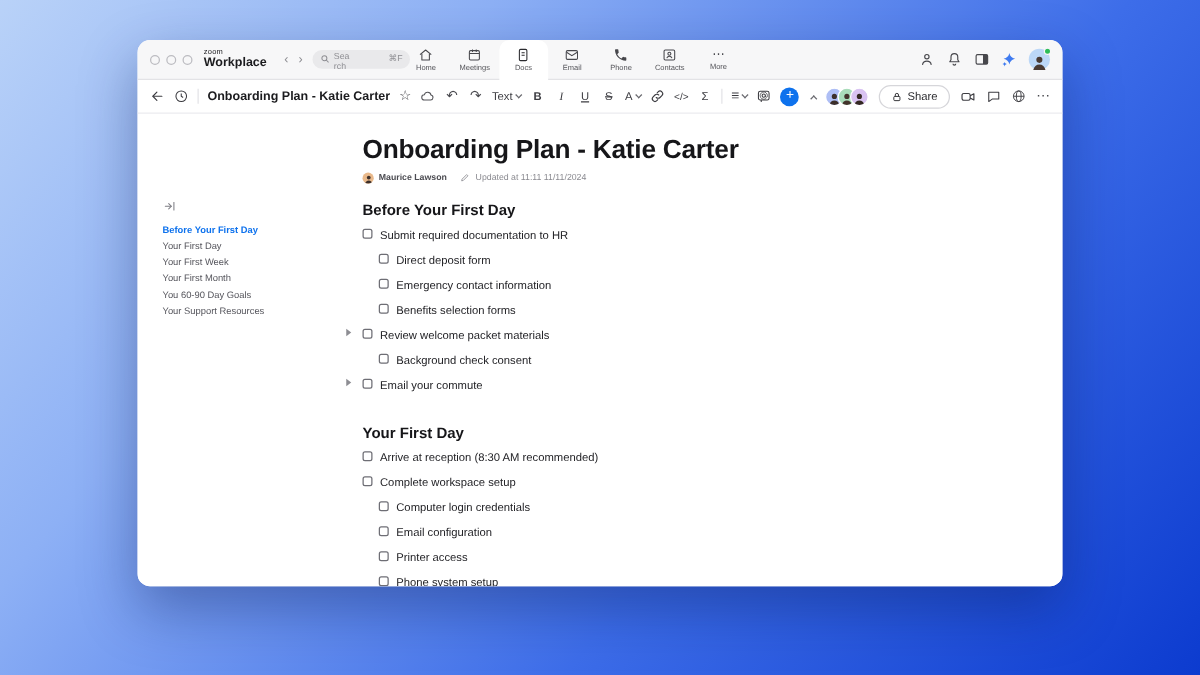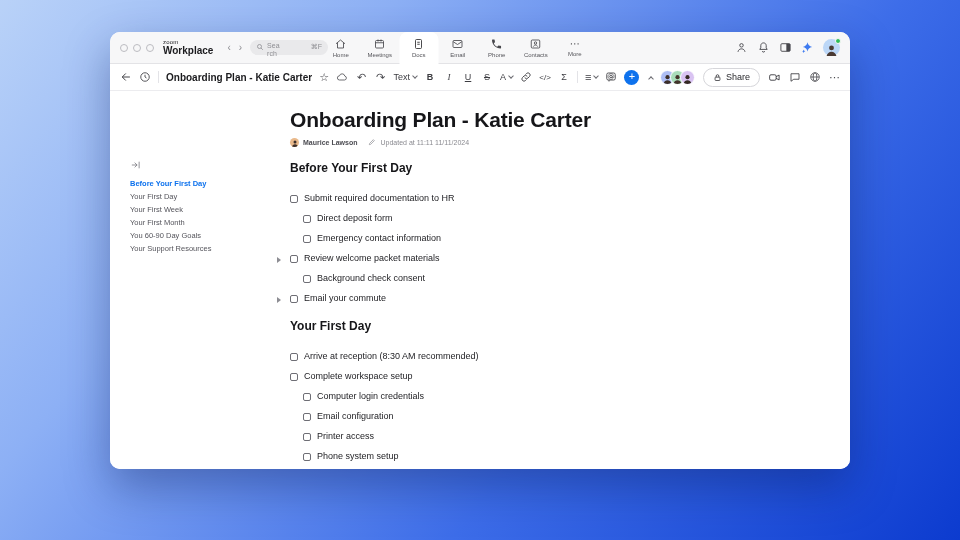--- a/index.html
+++ b/index.html
@@ -74,21 +74,21 @@
   .outline-collapse { color:#7d7d84; margin-bottom:7px; margin-left:1px; }
   .outline-item { height:13px; display:flex; align-items:center; font-size:7.5px; color:#55555c; cursor:default; }
   .outline-item.active { color:#0E72ED; font-weight:bold; }
   .doc { position:absolute; left:180px; top:17px; width:445px; }
   .doc-h1 { font-size:21px; font-weight:bold; color:#161619; letter-spacing:-.2px; line-height:23px; margin-bottom:6px; }
   .authorrow { display:flex; align-items:center; gap:4px; font-size:7px; color:#8a8a90; height:10px; margin-bottom:14px; }
   .author-avatar { width:9px; height:9px; border-radius:50%; background:#e9b98b; overflow:hidden; display:flex; align-items:flex-end; justify-content:center; flex:none; }
   .author-name { color:#4c4c52; font-weight:bold; margin-right:7px; }
   .section-h { font-size:12px; font-weight:bold; color:#161619; line-height:14px; margin-bottom:8px; }
   .section-h.second { margin-top:16px; }
-  .check-row { display:flex; align-items:flex-end; height:20px; font-size:9px; color:#232327; position:relative; }
+  .check-row { display:flex; align-items:flex-start; height:20px; font-size:9px; color:#232327; position:relative; }
   .check-row.l1 { padding-left:13px; }
   .checkbox { width:8px; height:8px; border:1px solid #6e6e75; border-radius:2px; margin-right:6px; flex:none; background:#fff; }
   .caret { position:absolute; left:-13px; width:0; height:0; border-left:4px solid #8d8d93; border-top:3px solid transparent; border-bottom:3px solid transparent; }
   .icon { display:block; }
 </style>
 </head>
 <body>
 
 <div class="window">
 
@@ -339,20 +339,24 @@
           <span>Submit required documentation to HR</span>
         </div>
       <div class="check-row l1">
           <span class="checkbox"></span>
           <span>Direct deposit form</span>
         </div>
       <div class="check-row l1">
           <span class="checkbox"></span>
           <span>Emergency contact information</span>
         </div>
+      <div class="check-row l1">
+          <span class="checkbox"></span>
+          <span>Benefits selection forms</span>
+        </div>
       <div class="check-row">
           <span class="caret"></span>
           <span class="checkbox"></span>
           <span>Review welcome packet materials</span>
         </div>
       <div class="check-row l1">
           <span class="checkbox"></span>
           <span>Background check consent</span>
         </div>
       <div class="check-row">

